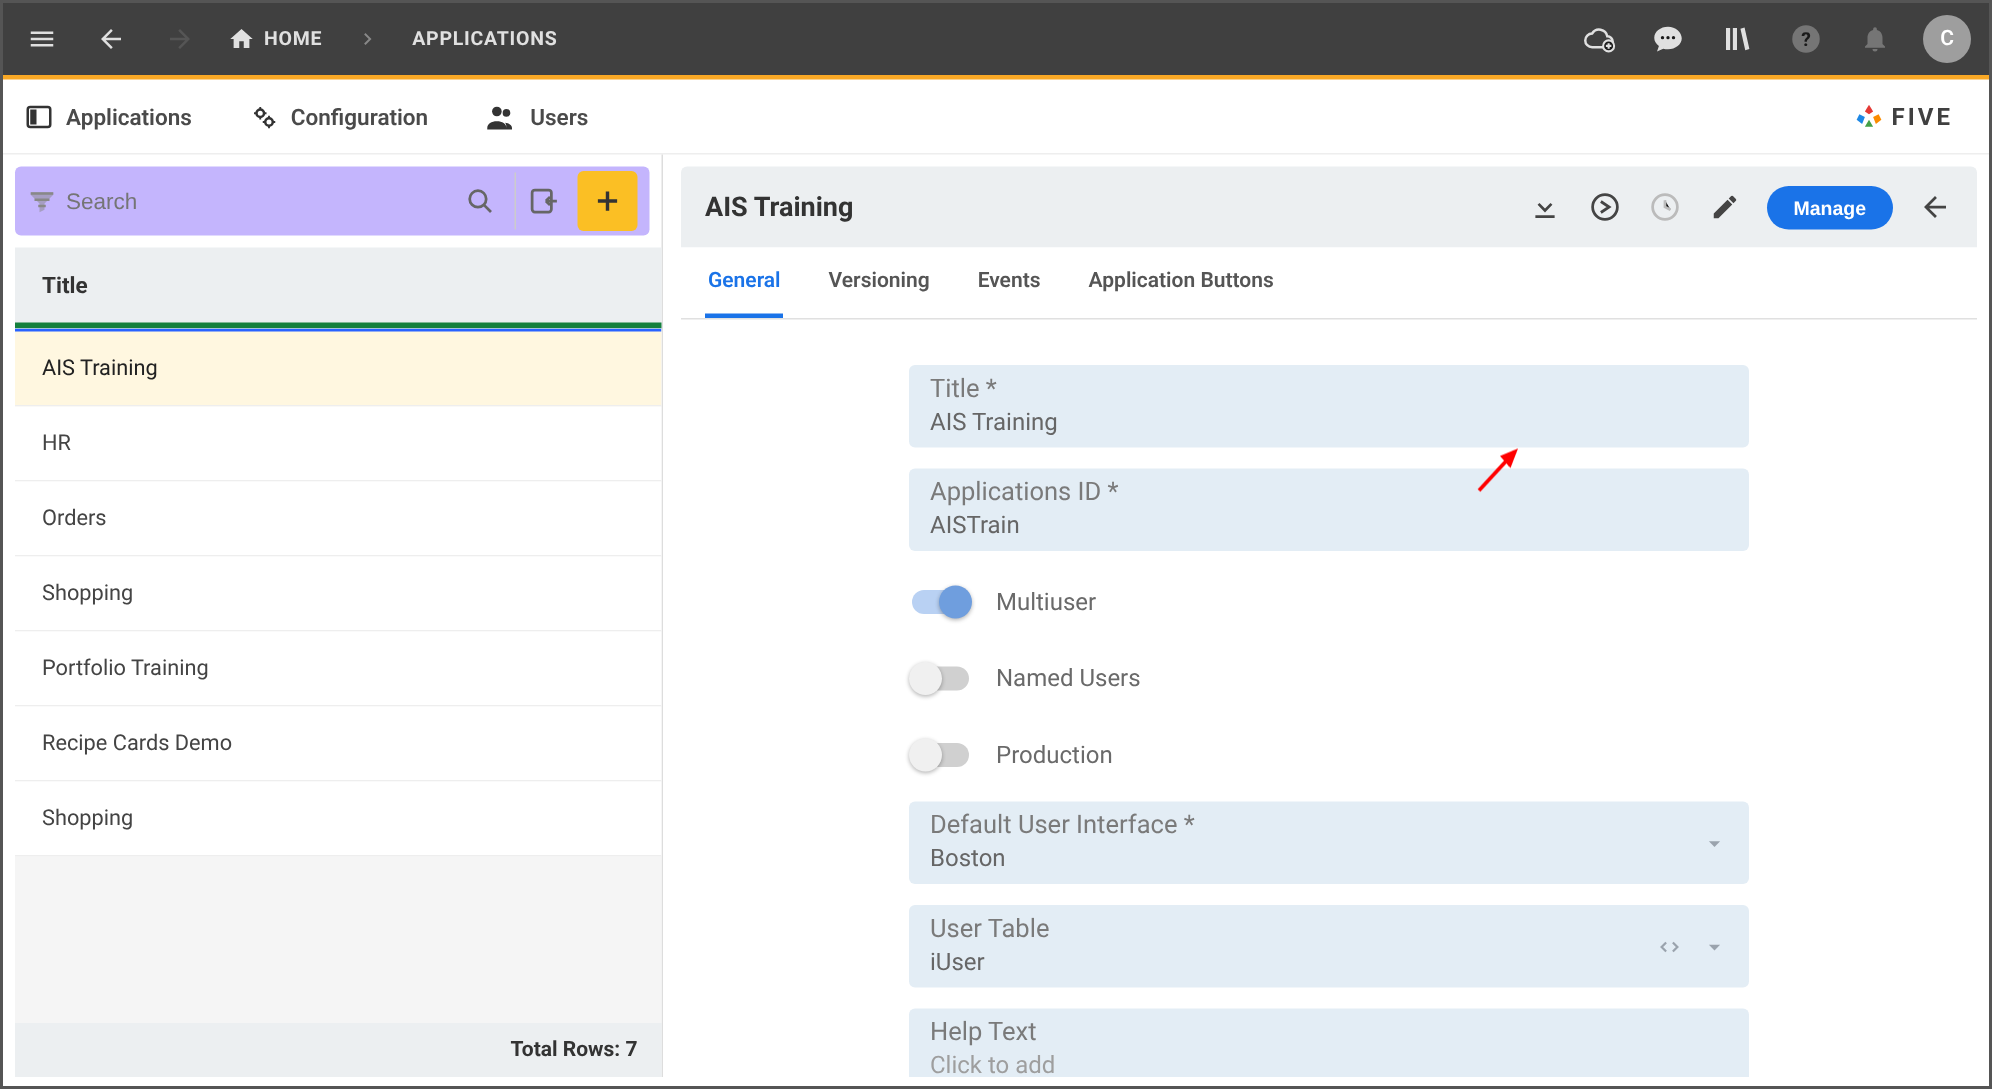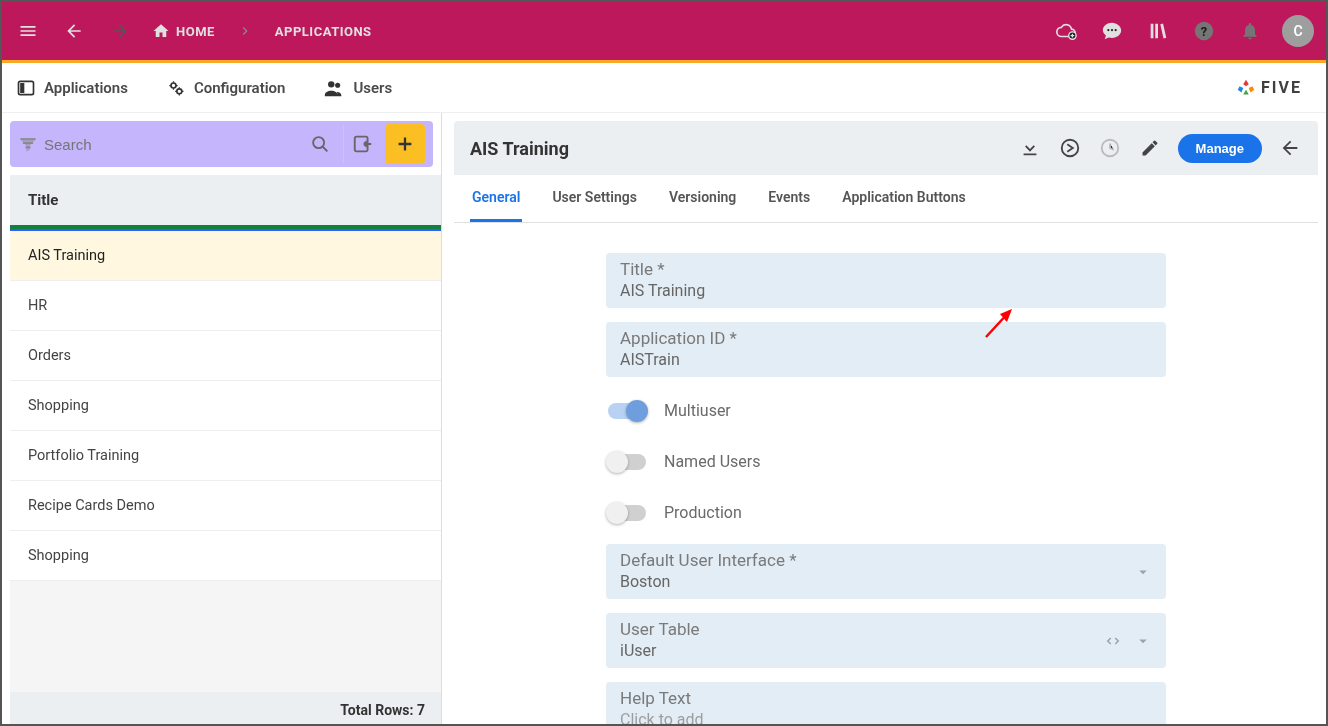--- a/index.html
+++ b/index.html
@@ -1,19 +1,19 @@
 <!DOCTYPE html>
 <html><head>
 <meta charset="utf-8">
 <style>
   * { box-sizing: border-box; margin: 0; padding: 0; }
   body { font-family: -apple-system, BlinkMacSystemFont, "Segoe UI", Roboto, Arial, sans-serif; font-size: 14px; color: #333; background: #fff; width: 1328px; height: 726px; overflow: hidden; border: 2px solid #555; }
   
   
-  .topbar { height: 58px; background: #be185d; display: flex; align-items: center; padding: 0 12px; color: #e0e0e0; }
+  .topbar { height: 48px; background: #404040; display: flex; align-items: center; padding: 0 12px; color: #e0e0e0; }
   .topbar-left { display: flex; align-items: center; gap: 18px; }
   .icon-btn { width: 28px; height: 28px; display: flex; align-items: center; justify-content: center; cursor: pointer; color: #e0e0e0; }
   .icon-btn.dim { color: #555; }
   .breadcrumb-sep { color: #888; margin: 0 4px; }
   .breadcrumb-item { display: flex; align-items: center; gap: 6px; font-weight: 700; letter-spacing: 0.5px; font-size: 13px; }
   .topbar-right { margin-left: auto; display: flex; align-items: center; gap: 18px; }
   .avatar { width: 32px; height: 32px; border-radius: 50%; background: #9e9e9e; color: #fff; display: flex; align-items: center; justify-content: center; font-weight: 600; font-size: 14px; }
   .accent-strip { height: 3px; background: #f9a825; }
 
   
@@ -257,40 +257,39 @@
         <div class="hdr-icon">
           <svg width="22" height="22" viewBox="0 0 24 24">
               <path fill="currentColor" d="M20 11H7.8l5.6-5.6L12 4l-8 8 8 8 1.4-1.4L7.8 13H20z"></path>
             </svg>
         </div>
       </div>
     </div>
 
     <div class="tabs">
       <div class="tab active">General</div>
-      <div class="tab">User Settings</div>
       <div class="tab">Versioning</div>
       <div class="tab">Events</div>
       <div class="tab">Application Buttons</div>
     </div>
 
     <svg class="arrow-annot" width="40" height="40">
       <line x1="4" y1="36" x2="28" y2="10" stroke="#ff0000" stroke-width="2.5"></line>
       <polygon points="28,10 20,14 24,20" fill="#ff0000"></polygon>
       <polygon points="30,8 18,13 25,21" fill="#ff0000"></polygon>
     </svg>
 
     <div class="form-scroll">
       <div class="form-inner">
         <div class="field">
           <span class="field-label">Title *</span>
           <span class="field-value">AIS Training</span>
         </div>
         <div class="field">
-          <span class="field-label">Application ID *</span>
+          <span class="field-label">Applications ID *</span>
           <span class="field-value">AISTrain</span>
         </div>
 
         <div class="toggle-row">
           <div class="toggle on">
               <div class="knob"></div>
             </div>
           <div class="toggle-label">Multiuser</div>
         </div>
         <div class="toggle-row">

